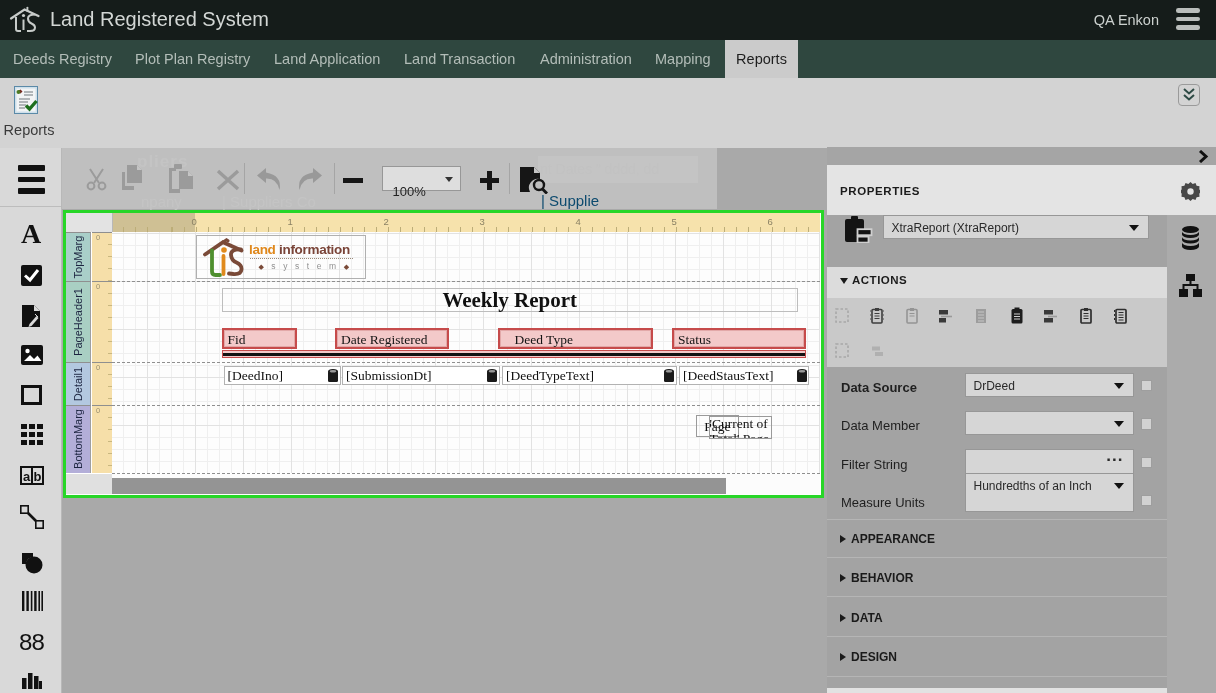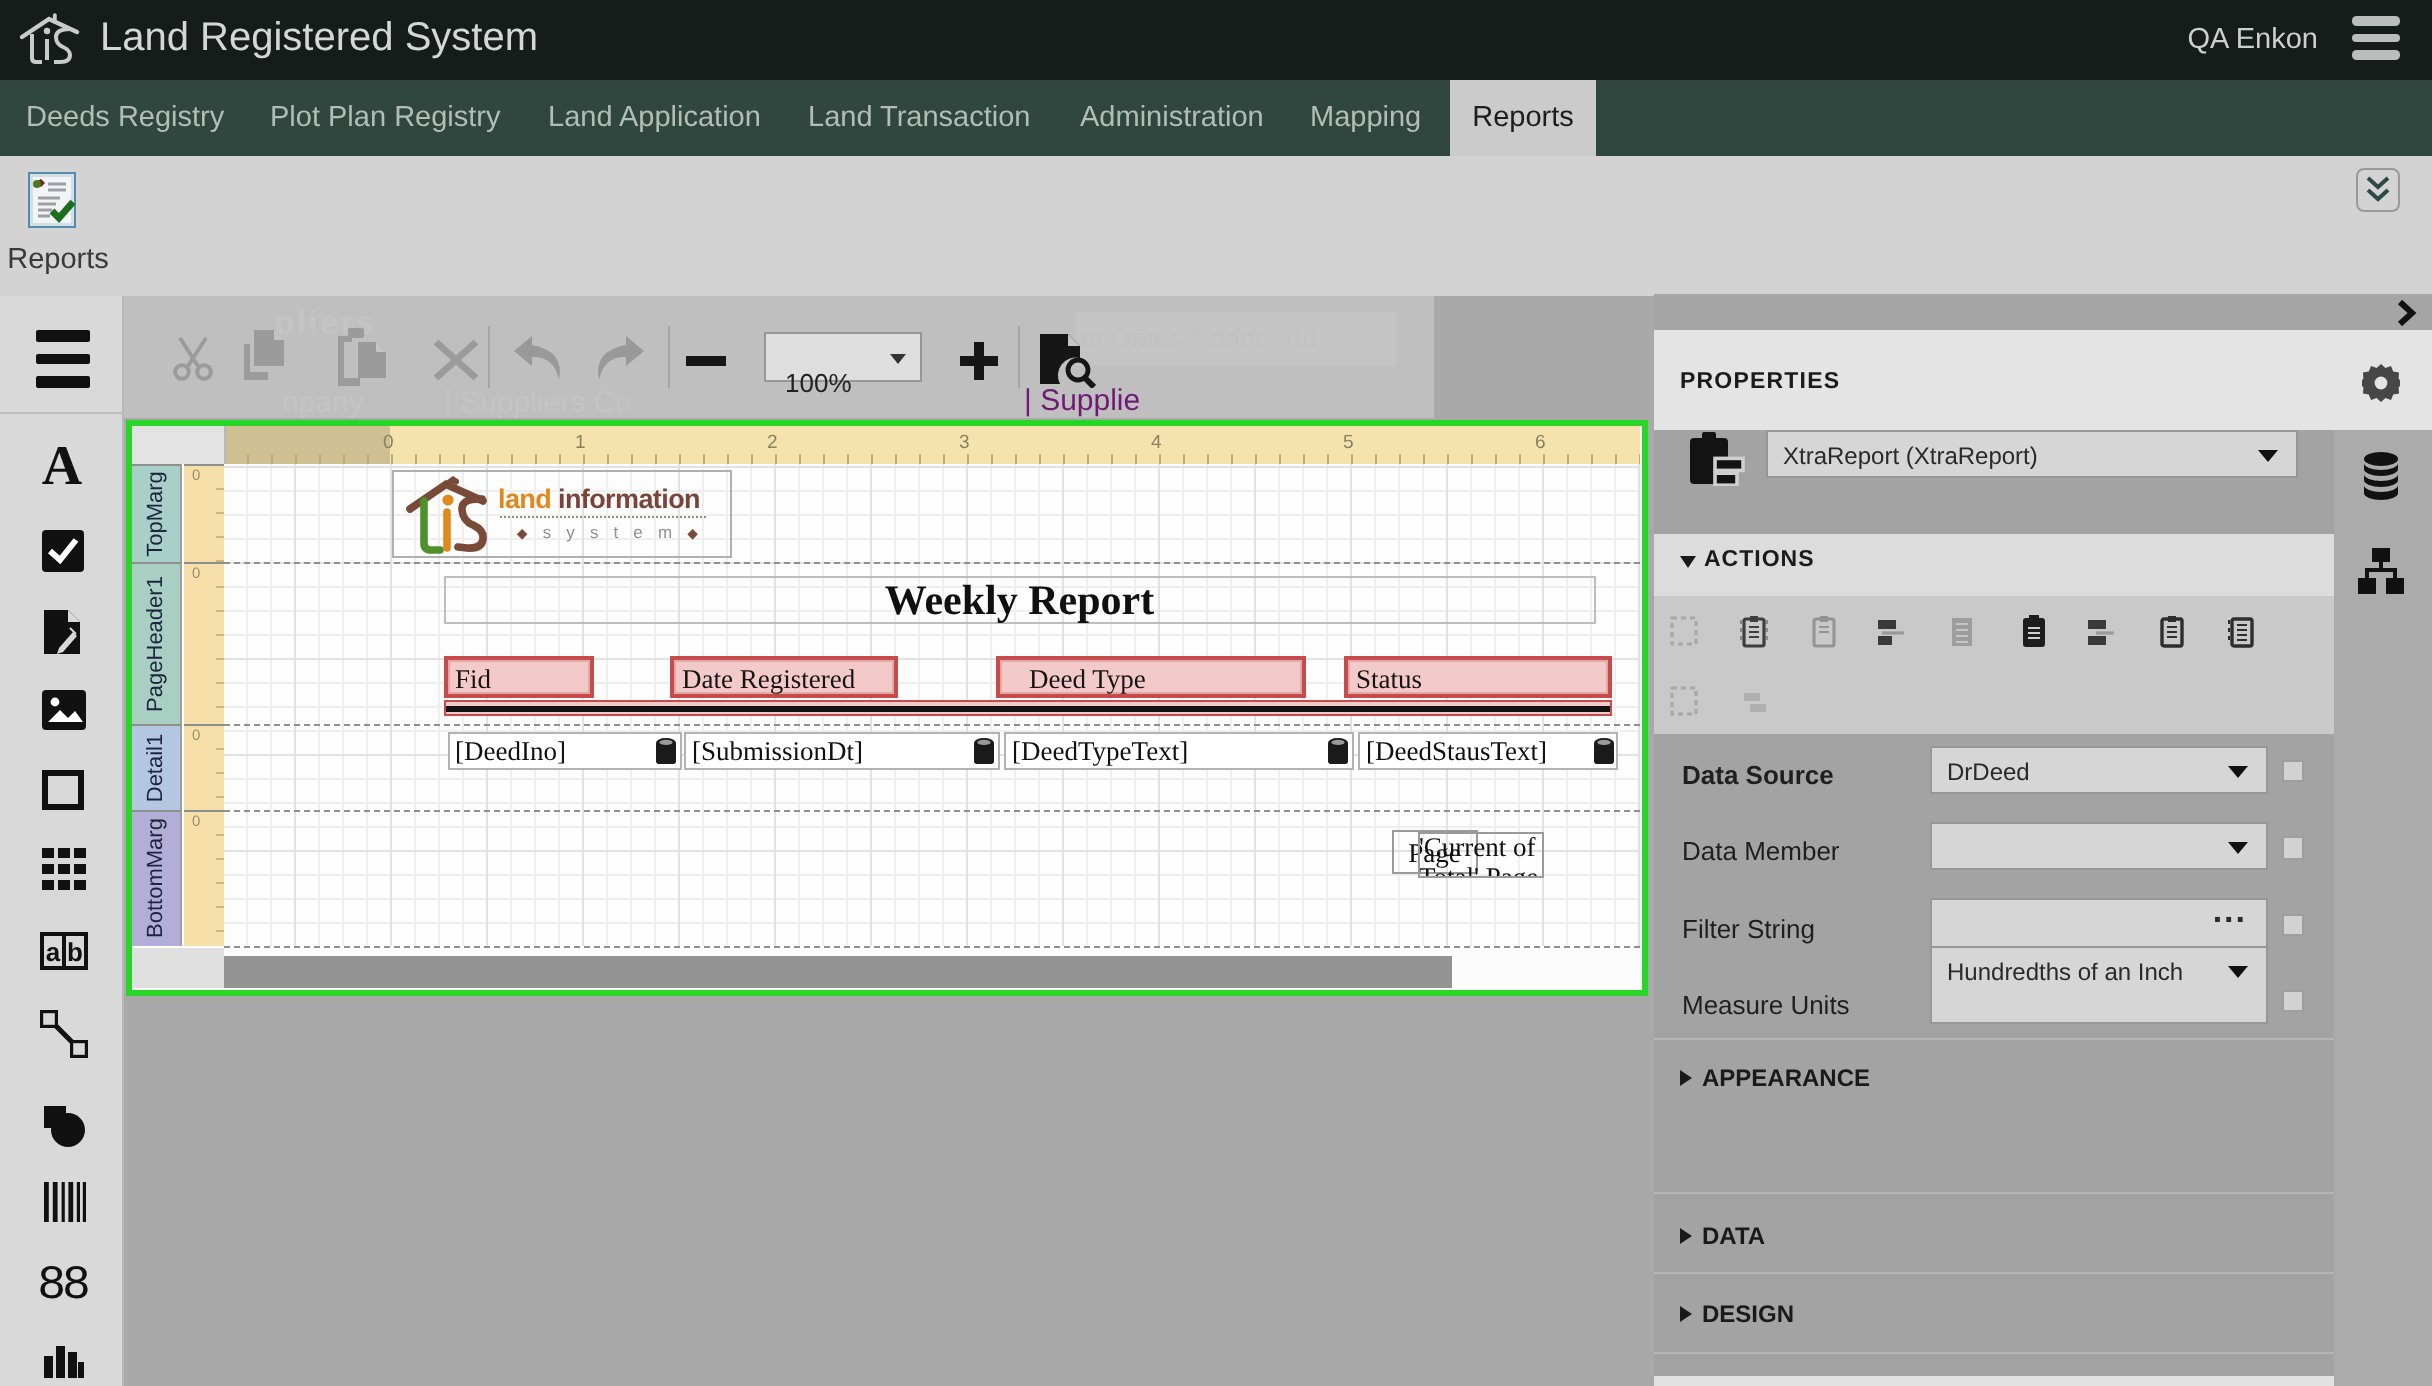--- a/index.html
+++ b/index.html
@@ -206,21 +206,21 @@
         </g>
       </svg>
   </div>
   <div id="designer">
     <div id="dtoolbar">
       <div style="position:absolute;left:75px;top:4px;font-size:17px;color:#c4c4c4;font-weight:bold;letter-spacing:1px">pliers</div>
       <div style="position:absolute;left:79px;top:45px;font-size:15px;color:#c4c4c4">npany</div>
         <div style="position:absolute;left:160px;top:45px;font-size:15px;color:#c4c4c4">| Suppliers Co</div>
       <div style="position:absolute;left:476px;top:8px;width:160px;height:27px;background:#c4c4c4"></div>
       <div style="position:absolute;left:478px;top:13px;font-size:14px;color:#c2c2c2">nt Dates ” dddd, dd</div>
-      <div style="position:absolute;left:450px;top:44px;font-size:15px;color:#701a75">| Supplie</div>
+      <div style="position:absolute;left:479px;top:44px;font-size:15px;color:#0c4a6e">| Supplie</div>
       <svg style="left:22px;top:19px" width="25" height="25" viewBox="0 0 25 25">
           <g stroke="#9b9b9b" fill="none" stroke-width="2">
             <path d="M6 2 L15 16 M19 2 L10 16"></path>
             <circle cx="7" cy="19" r="3.4"></circle>
             <circle cx="18" cy="19" r="3.4"></circle>
           </g>
         </svg>
       <svg style="left:57px;top:17px" width="26" height="28" viewBox="0 0 26 28">
           <g fill="#9b9b9b">
             <path d="M8 0 h10 l5 5 v13 h-15 z"></path>
@@ -462,20 +462,24 @@
       <div class="plabel" style="top:280.5px">Measure Units</div>
       <div class="ddown" style="left:138px;top:258px;width:169px;height:39px">
           <span>Hundredths of an Inch</span>
           <div class="car"></div>
         </div>
       <div class="pcheck" style="top:280px"></div>
       <div class="sechdr" style="top:304px;height:38.5px">
           <div class="tri"></div>
           <div class="tx">APPEARANCE</div>
         </div>
+      <div class="sechdr" style="top:342.5px;height:39px">
+          <div class="tri"></div>
+          <div class="tx">BEHAVIOR</div>
+        </div>
       <div class="sechdr" style="top:381.5px;height:40px">
           <div class="tri"></div>
           <div class="tx">DATA</div>
         </div>
       <div class="sechdr" style="top:421.5px;height:39.5px">
           <div class="tri"></div>
           <div class="tx">DESIGN</div>
         </div>
       <div style="position:absolute;left:0;top:461.5px;width:340.5px;height:12px;border-top:1px solid #b5b5b5"></div>
       <div style="position:absolute;left:0;top:473px;width:340.5px;height:5.5px;background:#e2e2e2"></div>

